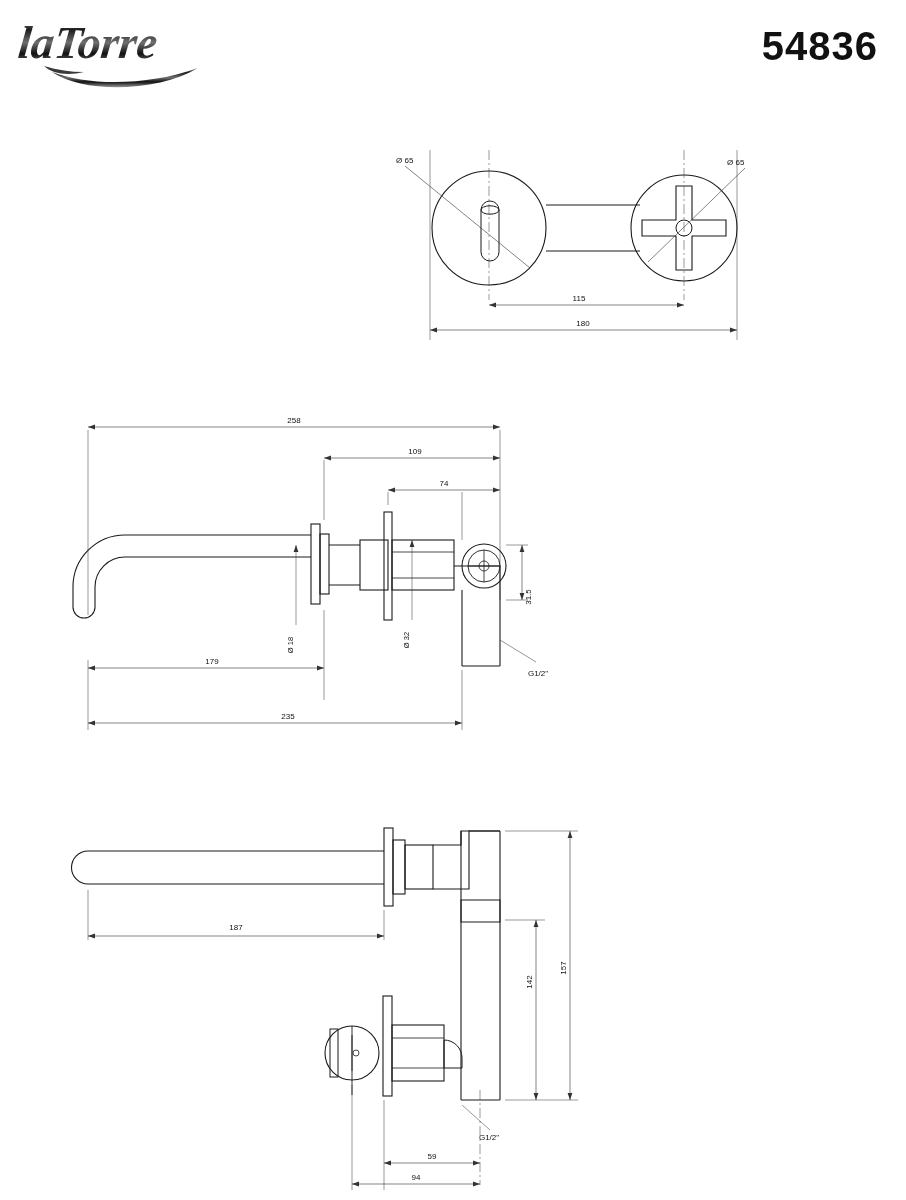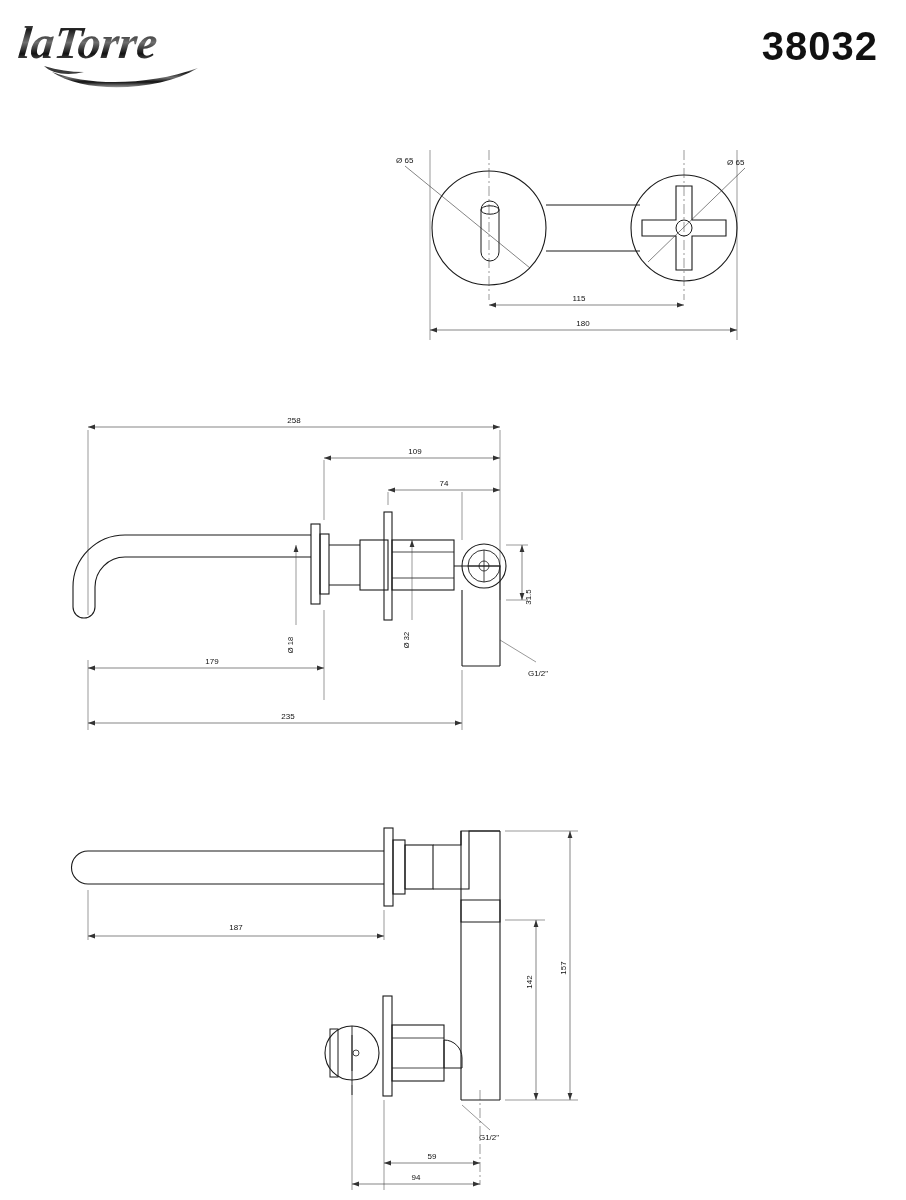--- a/index.html
+++ b/index.html
@@ -37,21 +37,21 @@
         </linearGradient>
       </defs>
       <g>
         <text x="4" y="48" font-family="Liberation Serif, serif" font-size="46" font-style="italic" font-weight="bold" fill="url(#chrome)" transform="skewX(-6)">laTorre</text>
         <path d="M34 62 C70 76, 130 76, 180 58 C140 82, 66 84, 34 62 Z" fill="url(#chrome)"></path>
         <path d="M26 56 C40 60, 52 62, 66 62 C50 66, 34 64, 26 56 Z" fill="#3a3a3a"></path>
       </g>
     </svg>
   </div>
 
-  <div class="model">38032</div>
+  <div class="model">54836</div>
 
   <svg width="906" height="1200" viewBox="0 0 906 1200">
     <g fill="none" stroke="#1a1a1a" stroke-width="1">
 
     <g>
 
       <circle cx="489" cy="228" r="57" stroke="#1a1a1a" stroke-width="1.1"></circle>
 
       <path d="M481 210 a9 9 0 0 1 18 0 v42 a9 9 0 0 1 -18 0 z" stroke="#1a1a1a" stroke-width="1"></path>
       <ellipse cx="490" cy="210" rx="9" ry="4.2" stroke="#1a1a1a" stroke-width="1"></ellipse>

